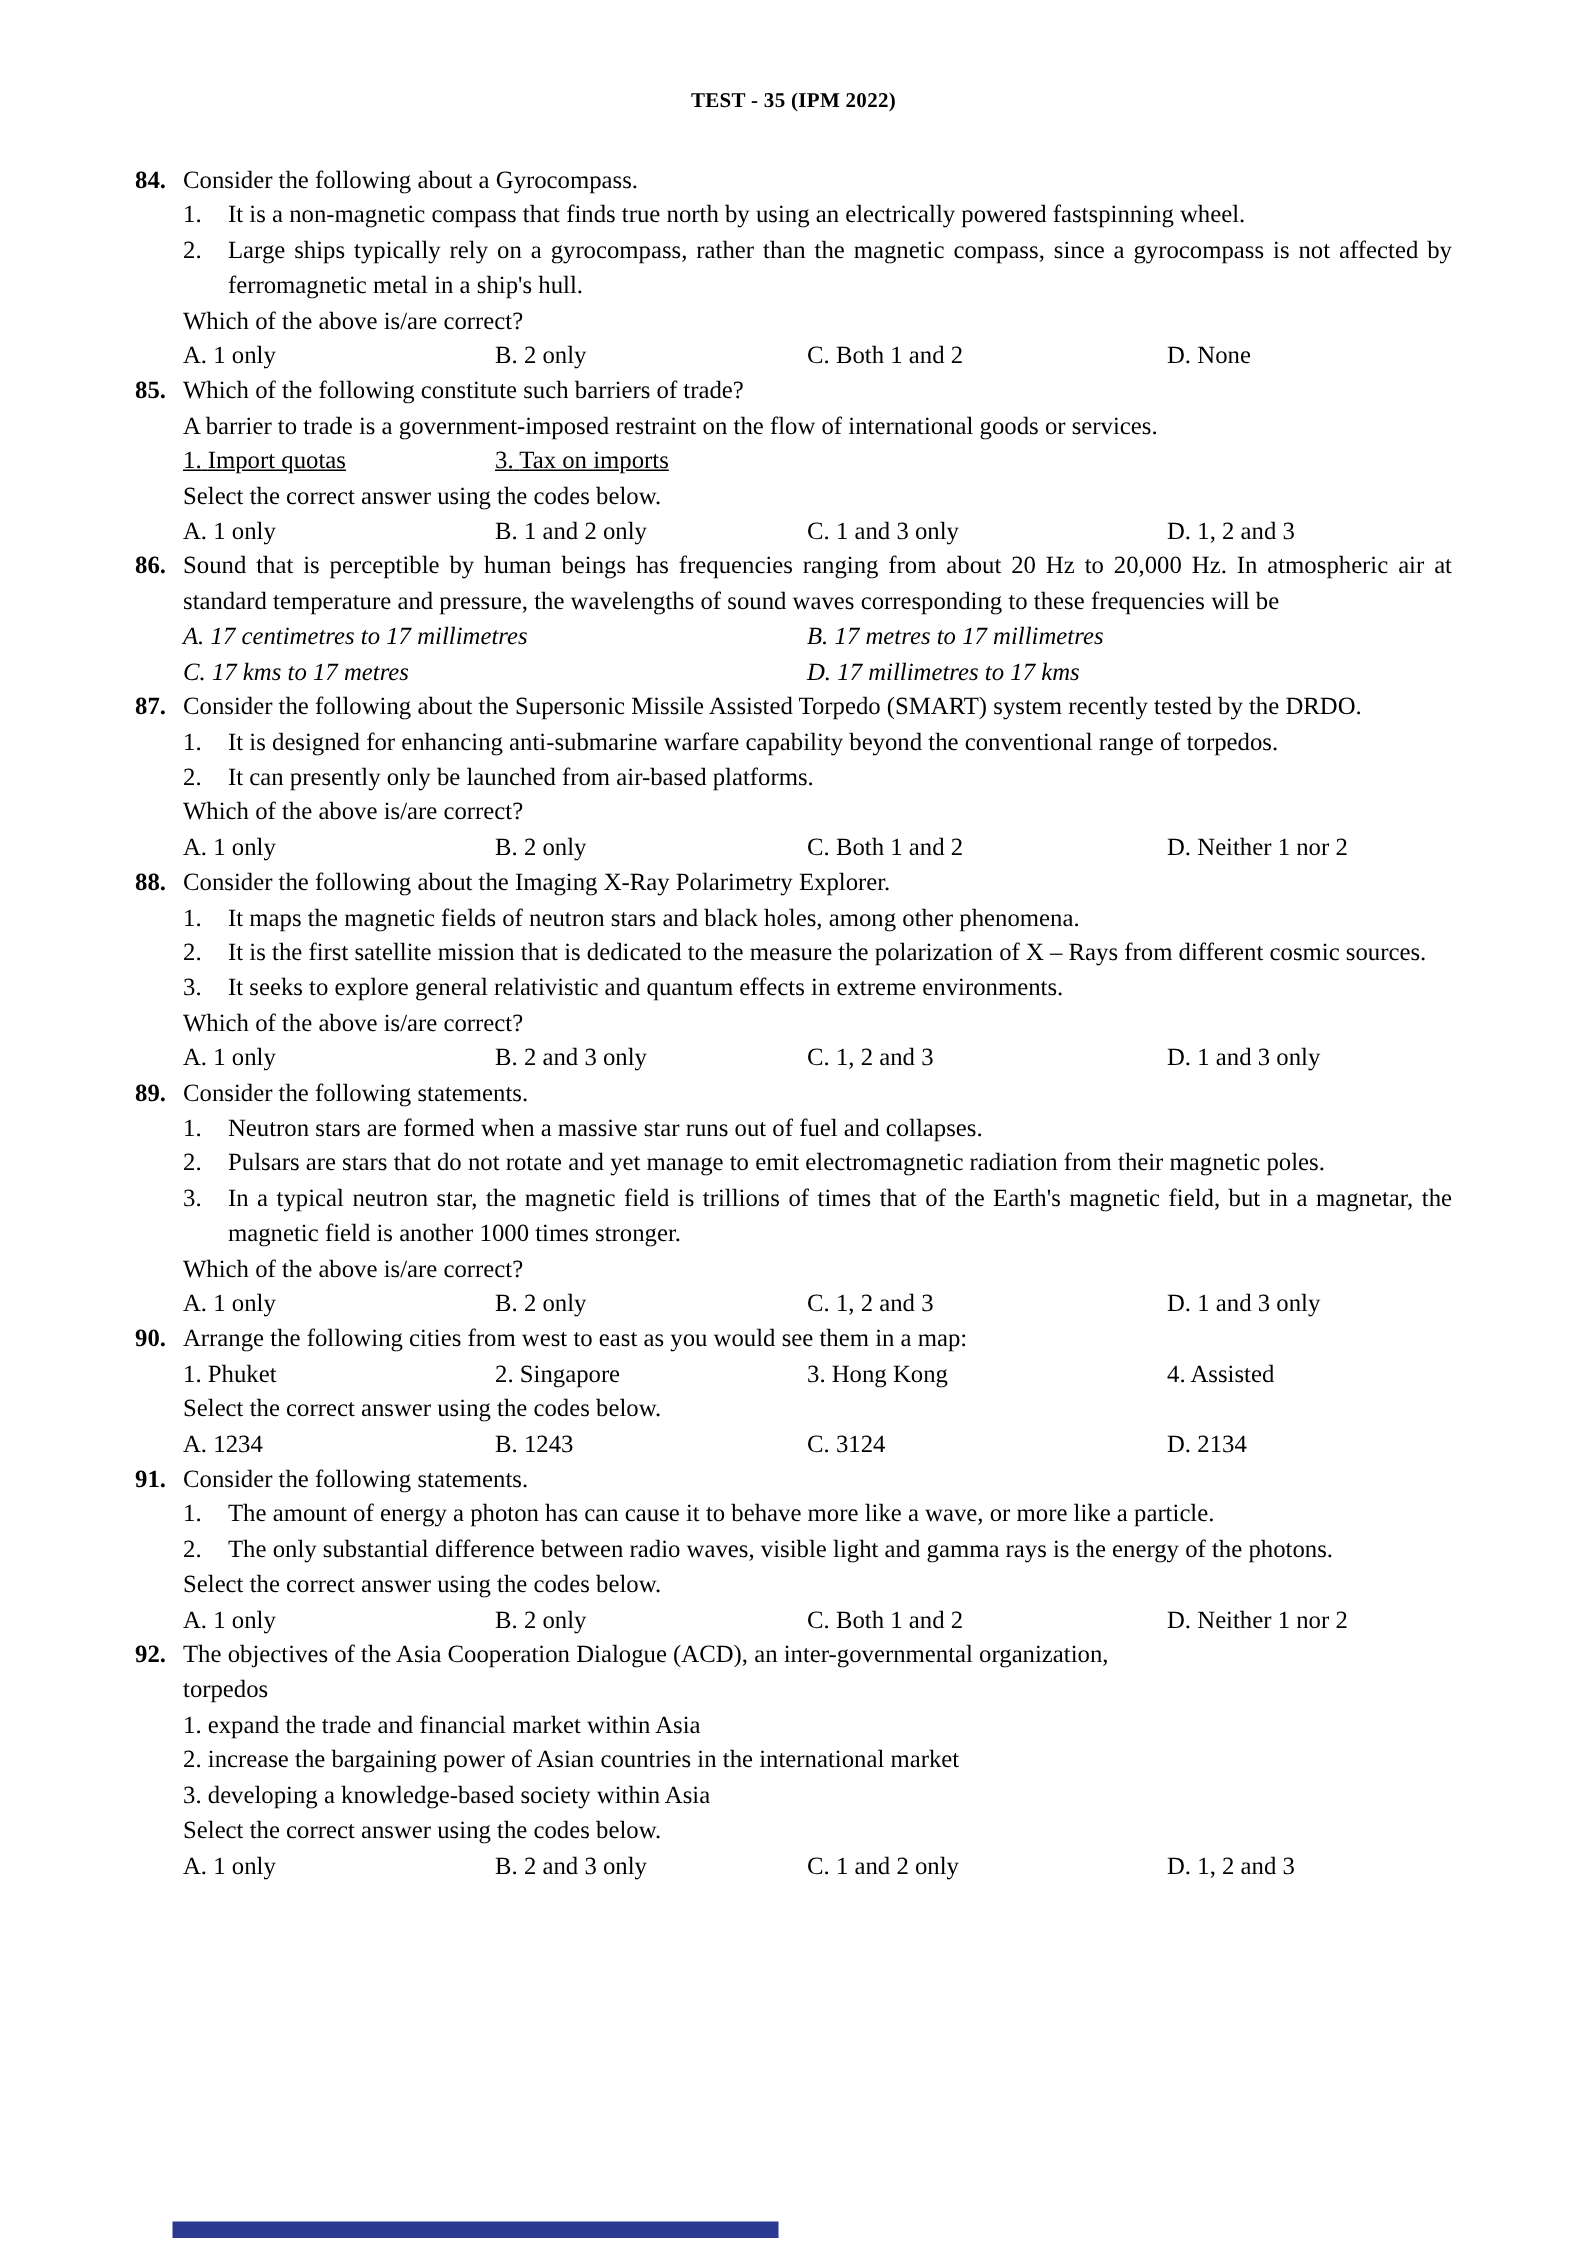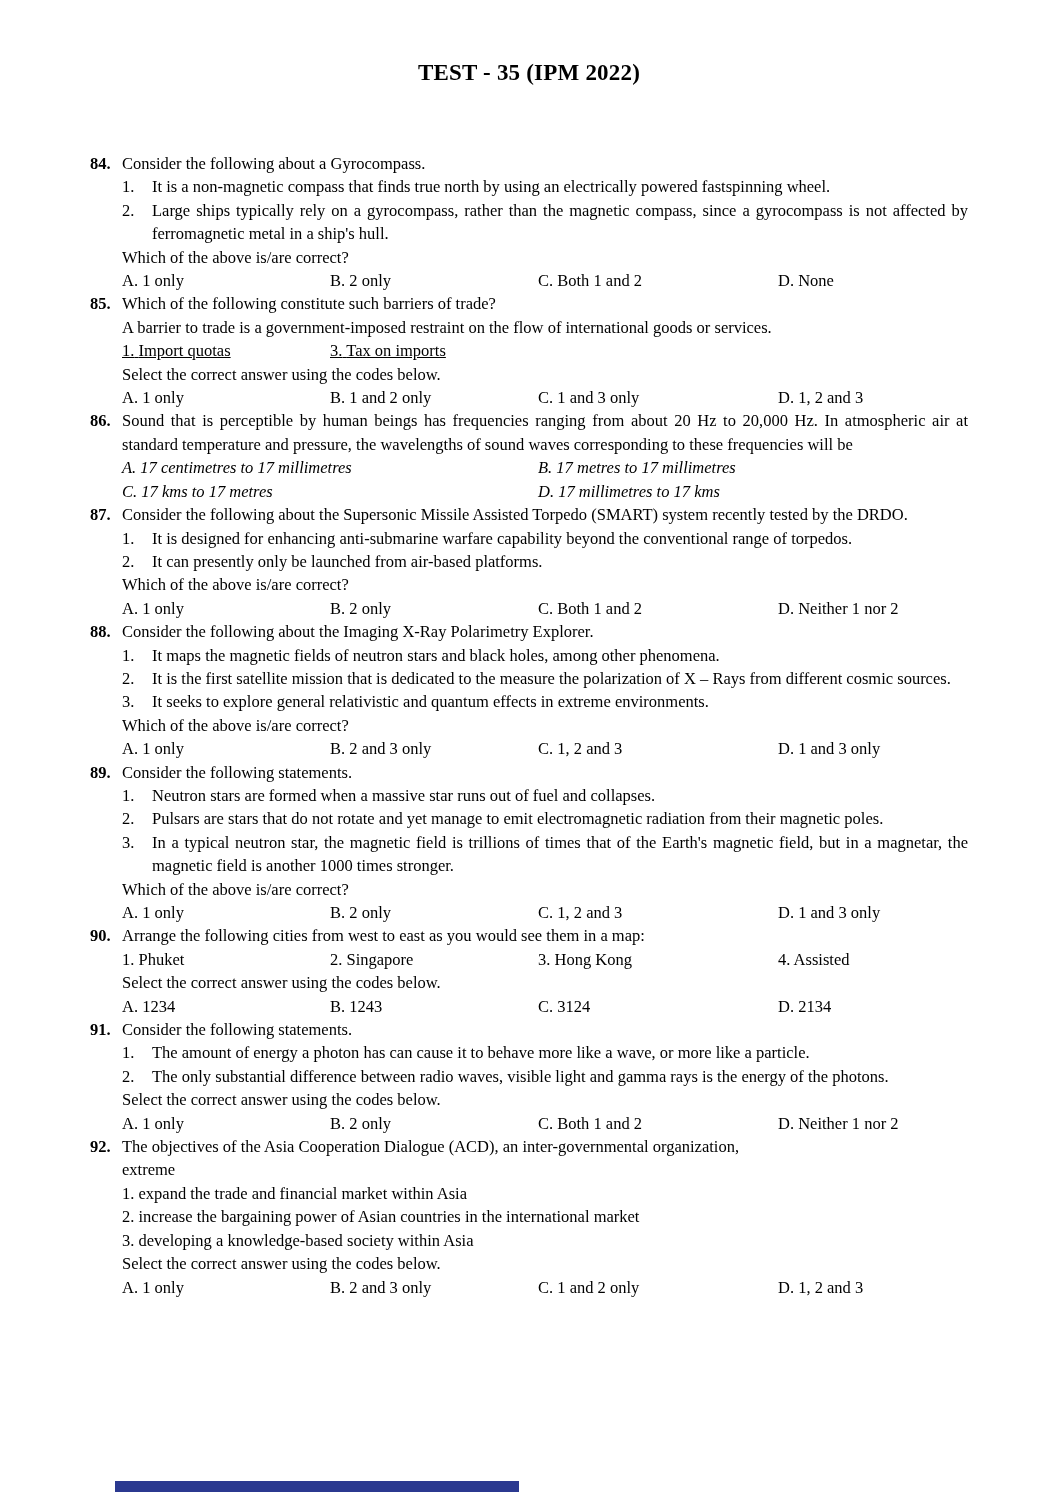--- a/index.html
+++ b/index.html
@@ -3,25 +3,25 @@
 <meta charset="utf-8">
 <style>
   * { margin:0; padding:0; box-sizing:border-box; }
   html,body { background:#ffffff; }
   .page {
     position:relative; width:1058px; height:1497px; background:#ffffff;
     color:#000; font-family:"Liberation Serif", serif; overflow:hidden;
   }
   .title {
     position:absolute; top:60px; left:0; width:100%;
-    text-align:center; font-weight:bold; font-size:23px; letter-spacing:0.2px;
+    text-align:center; font-weight:bold; font-size:14px; letter-spacing:0.2px;
   }
   .content {
     position:absolute; top:108px; left:90px; width:878px;
-    font-size:16.5px; line-height:23.4px;margin-top:44px;
+    font-size:16.5px; line-height:23.4px;
   }
   .q { display:flex; align-items:flex-start; }
   .qnum { width:32px; flex:none; font-weight:bold; }
   .qbody { flex:1; min-width:0; }
   .stem { font-weight:normal; text-align:justify; }
   .item { display:flex; }
   .inum { width:30px; flex:none; }
   .itxt { flex:1; min-width:0; text-align:justify; }
   .opts4 { display:grid; grid-template-columns:208px 208px 240px 1fr; }
   .opts2 { display:grid; grid-template-columns:416px 1fr;font-style:italic; }
@@ -204,21 +204,21 @@
           <div><span>C.</span> <span>Both 1 and 2</span></div>
           <div><span>D.</span> <span>Neither 1 nor 2</span></div>
         </div>
       </div>
     </div>
 
     <div class="q">
       <div class="qnum">92.</div>
       <div class="qbody">
         <div class="stem">The objectives of the Asia Cooperation Dialogue (ACD), an inter-governmental organization,</div>
-        <div class="stem">extreme</div>
+        <div class="stem">torpedos</div>
         <div><span>1.</span> <span>expand the trade and financial market within Asia</span></div>
         <div><span>2.</span> <span>increase the bargaining power of Asian countries in the international market</span></div>
         <div><span>3.</span> <span>developing a knowledge-based society within Asia</span></div>
         <div class="lead">Select the correct answer using the codes below.</div>
         <div class="opts4">
           <div><span>A.</span> <span>1 only</span></div>
           <div><span>B.</span> <span>2 and 3 only</span></div>
           <div><span>C.</span> <span>1 and 2 only</span></div>
           <div><span>D.</span> <span>1, 2 and 3</span></div>
         </div>

